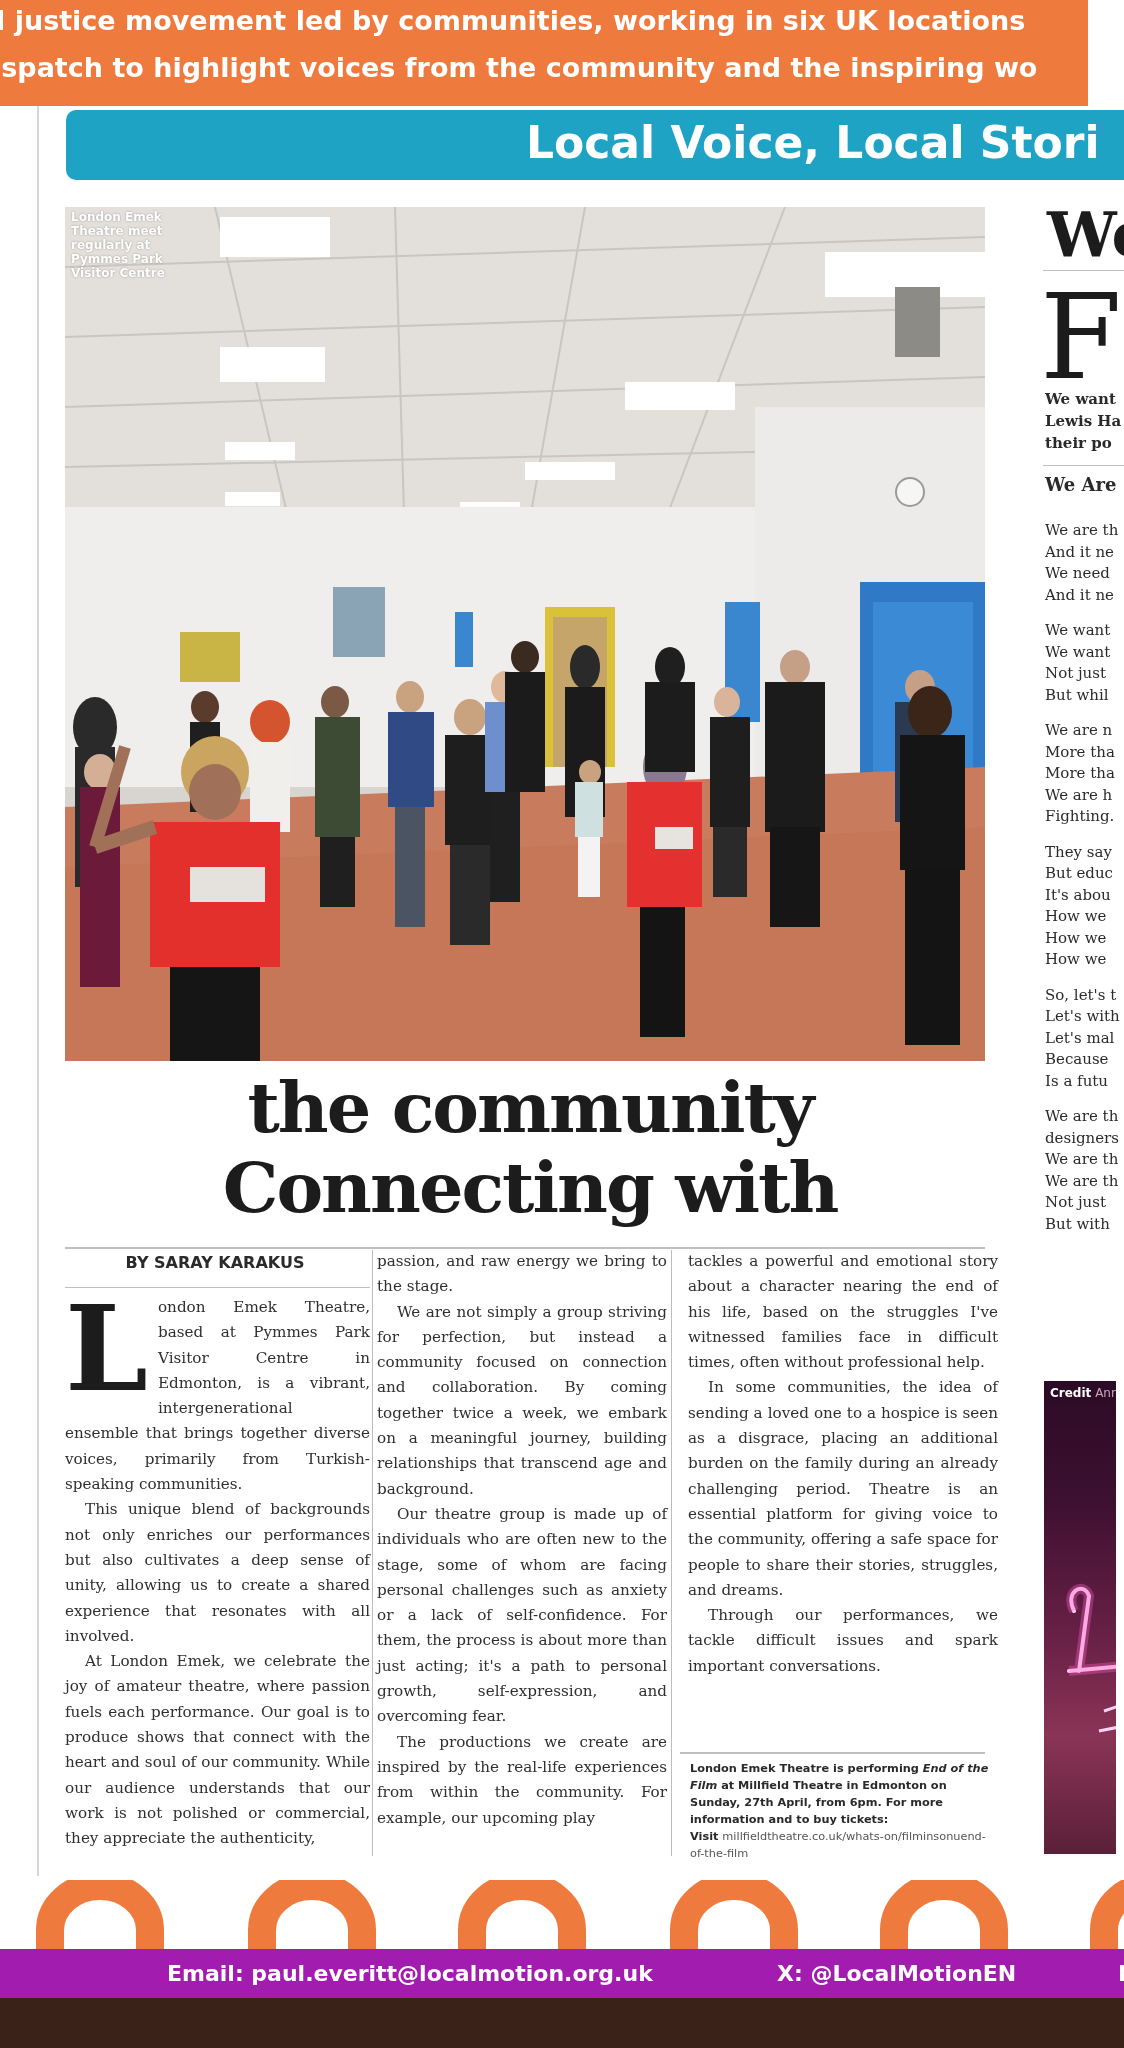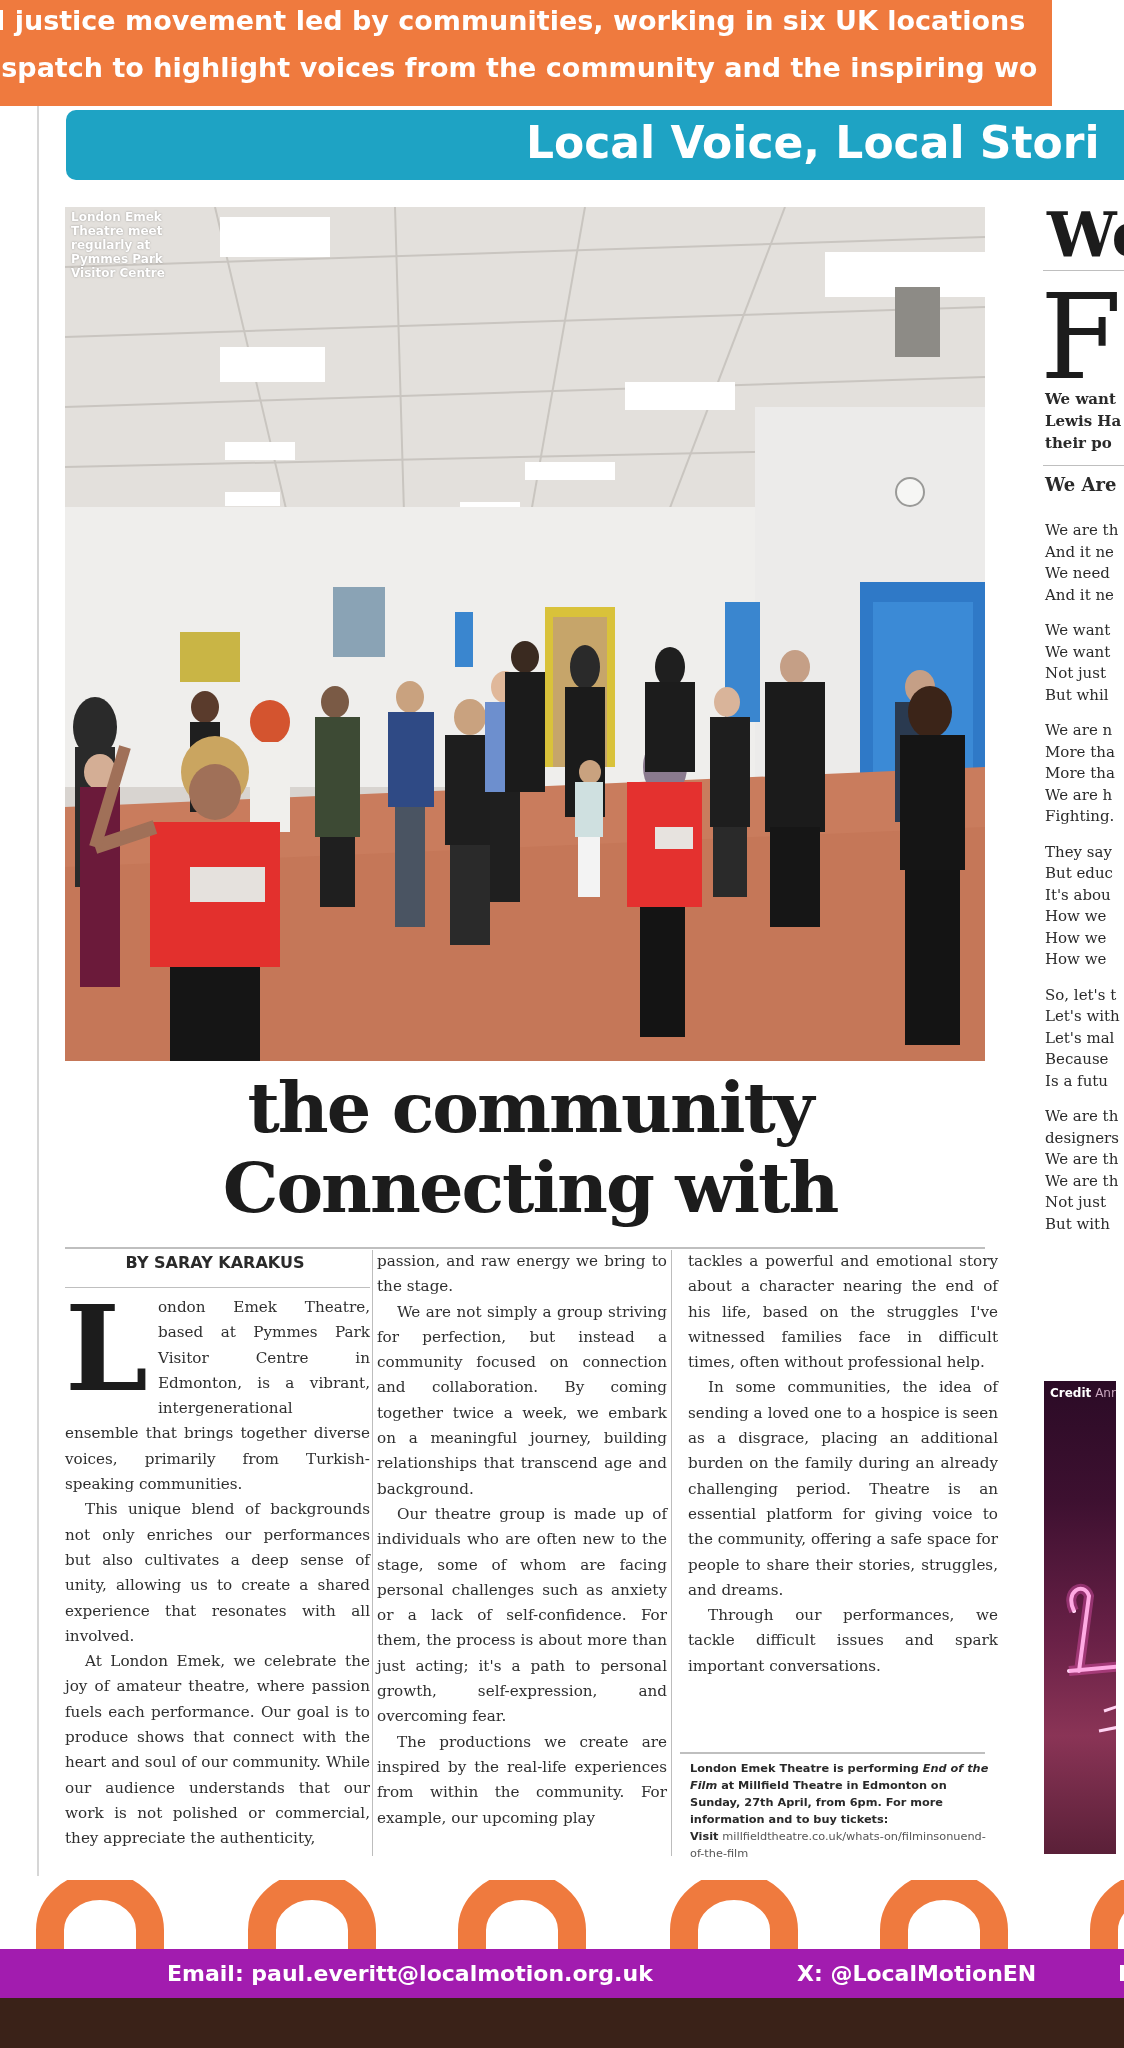--- a/index.html
+++ b/index.html
@@ -1,17 +1,17 @@
 <!DOCTYPE html>
 <html><head>
 <meta charset="utf-8">
 <style>
   html, body { margin:0; padding:0; }
   body { width:1124px; height:2048px; position:relative; overflow:hidden; background:#ffffff; font-family:"DejaVu Serif", serif; color:#2a2a2a; }
-  .top-banner { position:absolute; left:0; top:0; width:1052px; height:106px; background:#ef7a3e; color:#fff; font-family:"DejaVu Sans", sans-serif; font-weight:bold; font-size:27px; line-height:40px; white-space:nowrap; overflow:hidden; }
+  .top-banner { position:absolute; left:0; top:0; width:1052px; height:106px; background:#ef7a3e; color:#fff; font-family:"DejaVu Sans", sans-serif; font-weight:bold; font-size:27px; line-height:40px; white-space:nowrap; overflow:hidden;padding-left:36px; }
   .top-banner .l1 { position:absolute; left:-4px; top:1px; }
   .top-banner .l2 { position:absolute; left:-8px; top:48px; }
   .page-rule { position:absolute; left:37px; top:106px; width:2px; height:1770px; background:#d6d6d6; }
   .section-bar { position:absolute; left:66px; top:110px; width:1080px; height:70px; background:#1ea3c4; border-radius:10px 0 0 10px; color:#fff; font-family:"DejaVu Sans", sans-serif; font-weight:bold; font-size:44px; line-height:70px; white-space:nowrap; overflow:hidden; }
   .section-bar span { position:absolute; left:460px; top:-2px; }
 
   .photo { position:absolute; left:65px; top:207px; width:920px; height:854px; overflow:hidden; background:#d8d4d0; }
   .photo svg { position:absolute; left:0; top:0; }
   .caption { position:absolute; left:6px; top:3px; color:#fff; font-family:"DejaVu Sans", sans-serif; font-weight:bold; font-size:12px; line-height:14px; width:120px; text-shadow:0 0 2px rgba(0,0,0,.35); }
 
@@ -42,21 +42,21 @@
   .poem .st { margin-bottom:14px; }
   .side-clip { position:absolute; left:1040px; top:190px; width:84px; height:1700px; overflow:hidden; }
   .credit-box { position:absolute; left:1044px; top:1381px; width:72px; height:473px; background:linear-gradient(180deg,#2b0b26 0%, #3d1030 25%, #6a2147 55%, #8a3456 75%, #5a2038 100%); overflow:hidden; }
   .credit-label { position:absolute; left:6px; top:5px; color:#fff; font-family:"DejaVu Sans", sans-serif; font-size:12px; white-space:nowrap; }
   .credit-label b { font-weight:bold; }
   .credit-label span { color:#caa7bf; }
 
   .footer-arches { position:absolute; left:0; top:1880px; width:1124px; height:80px; }
   .footer-bar { position:absolute; left:0; top:1949px; width:1124px; height:49px; background:#a21caf; color:#fff; font-family:"DejaVu Sans", sans-serif; font-weight:bold; font-size:22px; line-height:49px; white-space:nowrap; }
   .footer-bar .email { position:absolute; left:167px; }
-  .footer-bar .x { position:absolute; left:777px;margin-left:20px; }
+  .footer-bar .x { position:absolute; left:777px; }
   .footer-bar .more { position:absolute; left:1118px; }
   .bottom-dark { position:absolute; left:0; top:1998px; width:1124px; height:50px; background:#3a2218; }
 </style>
 </head>
 <body>
 
 <div class="top-banner">
   <div class="l1">l justice movement led by communities, working in six UK locations</div>
   <div class="l2">ispatch to highlight voices from the community and the inspiring wo</div>
 </div>

